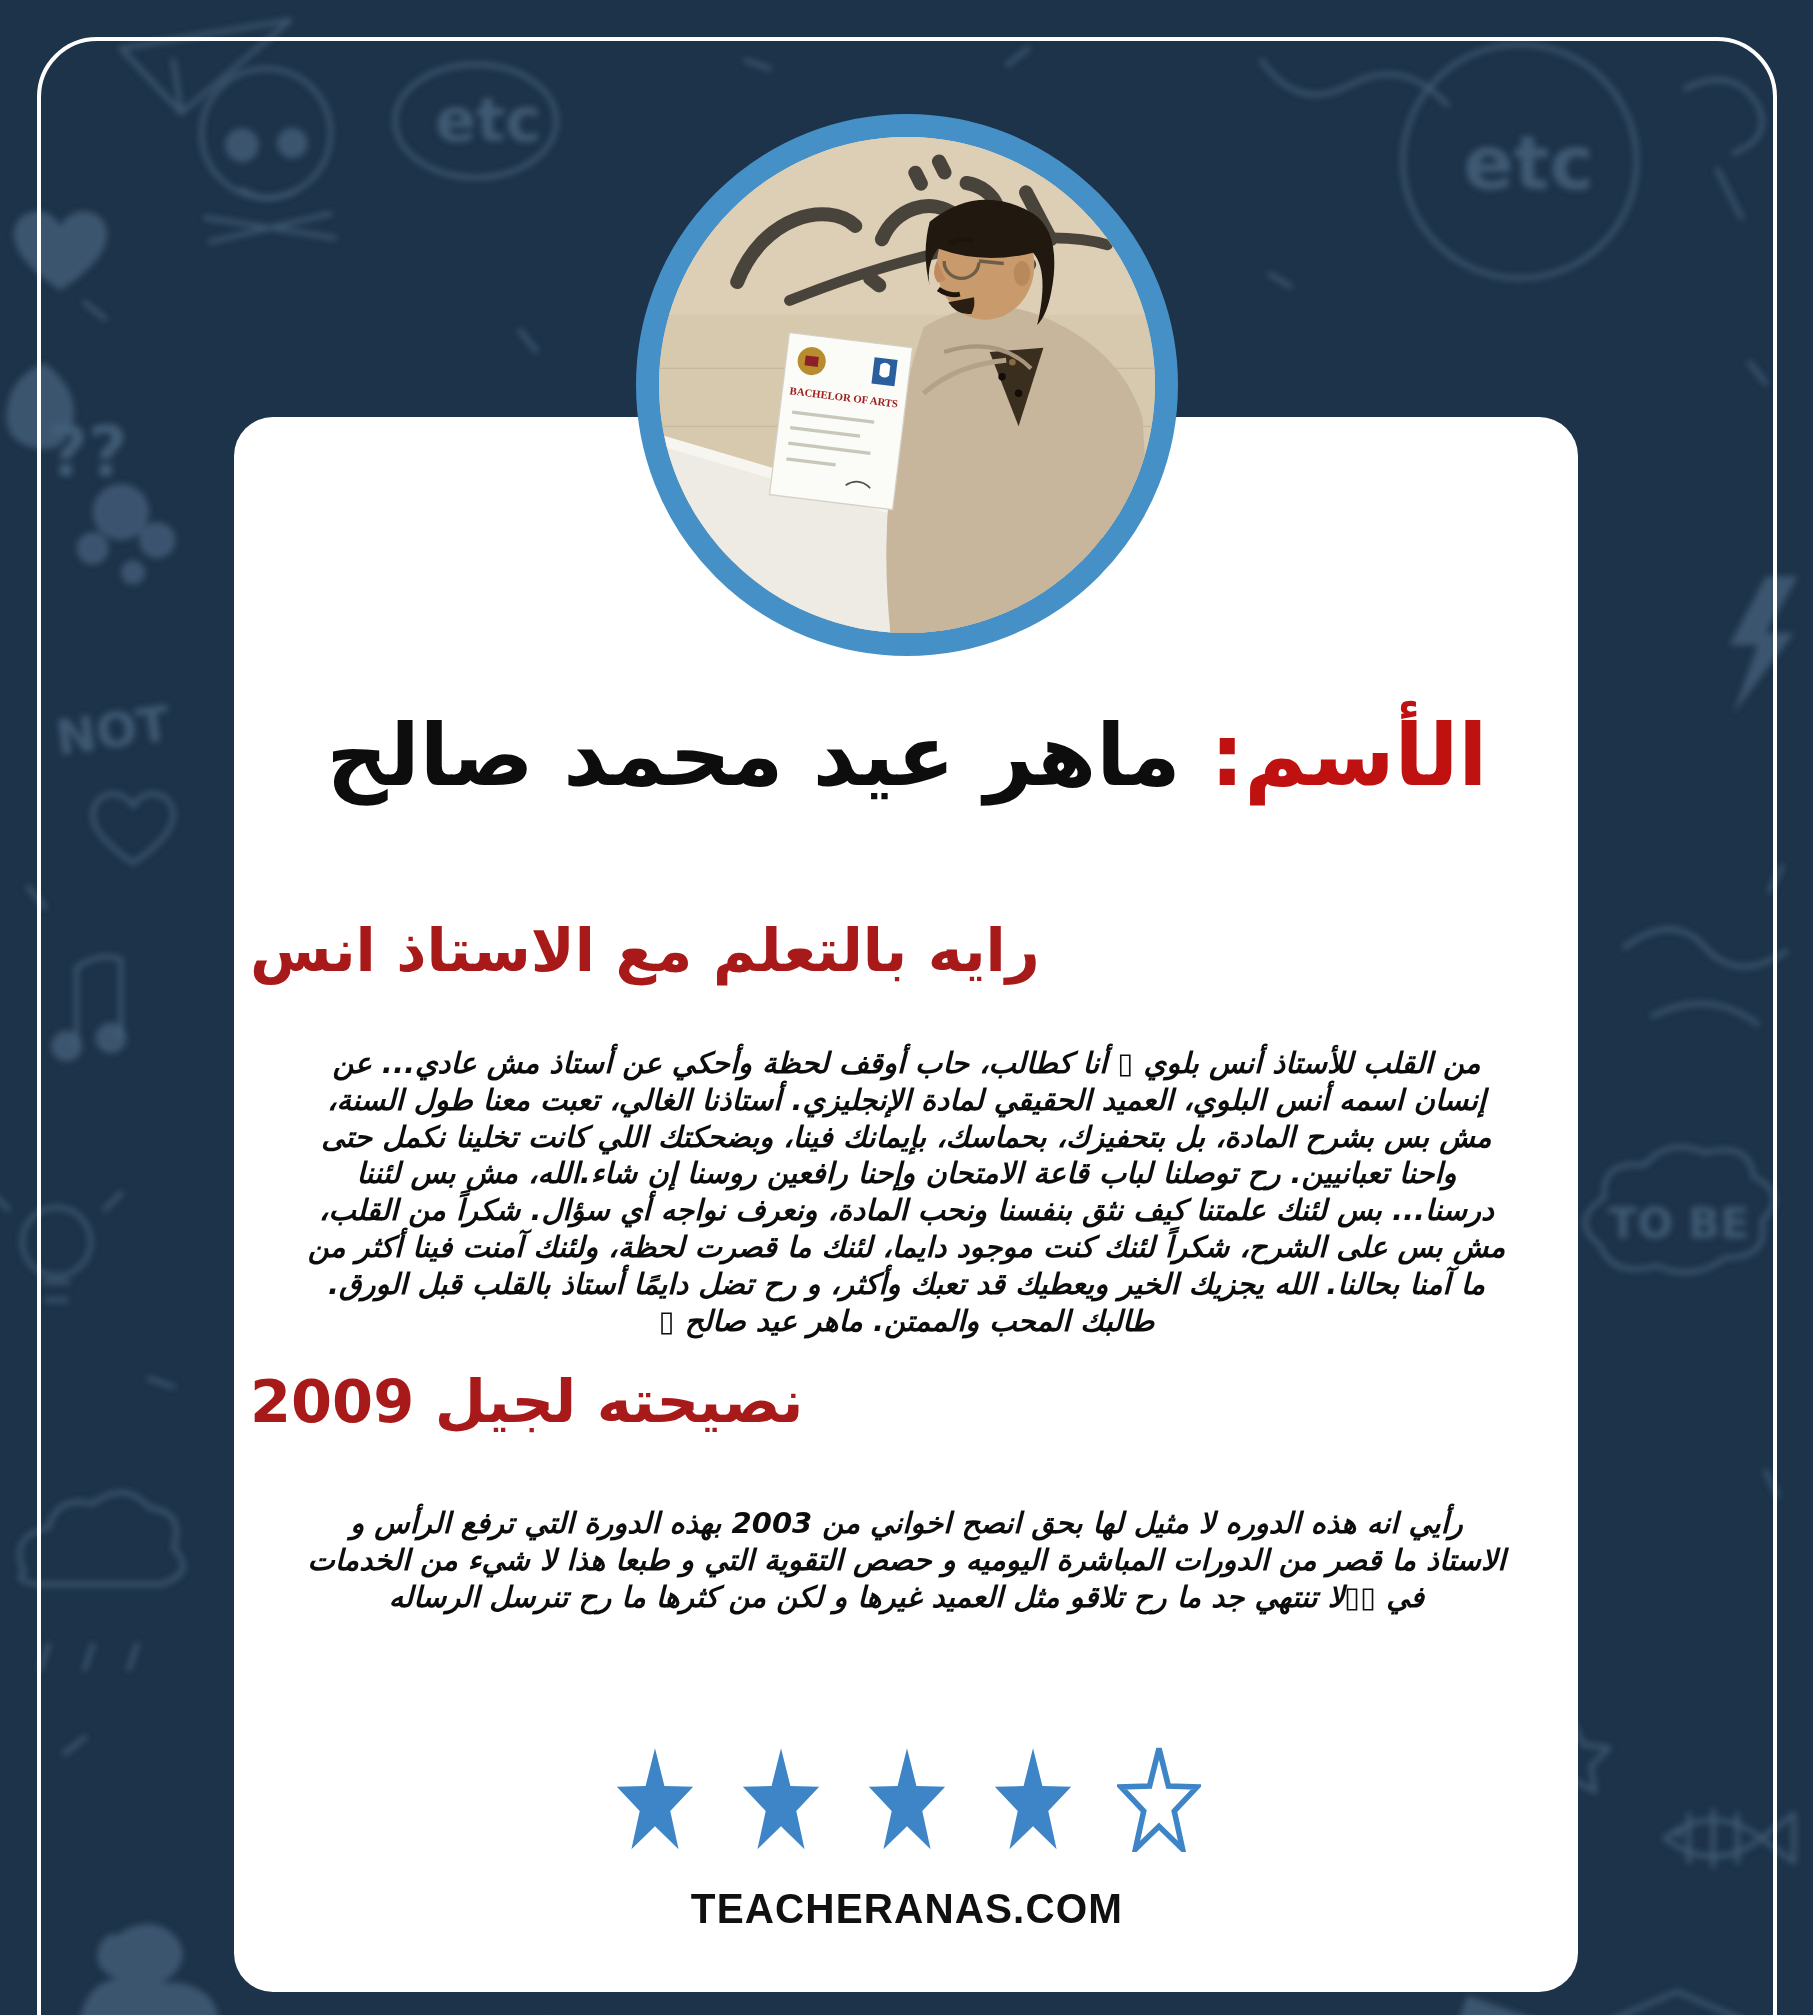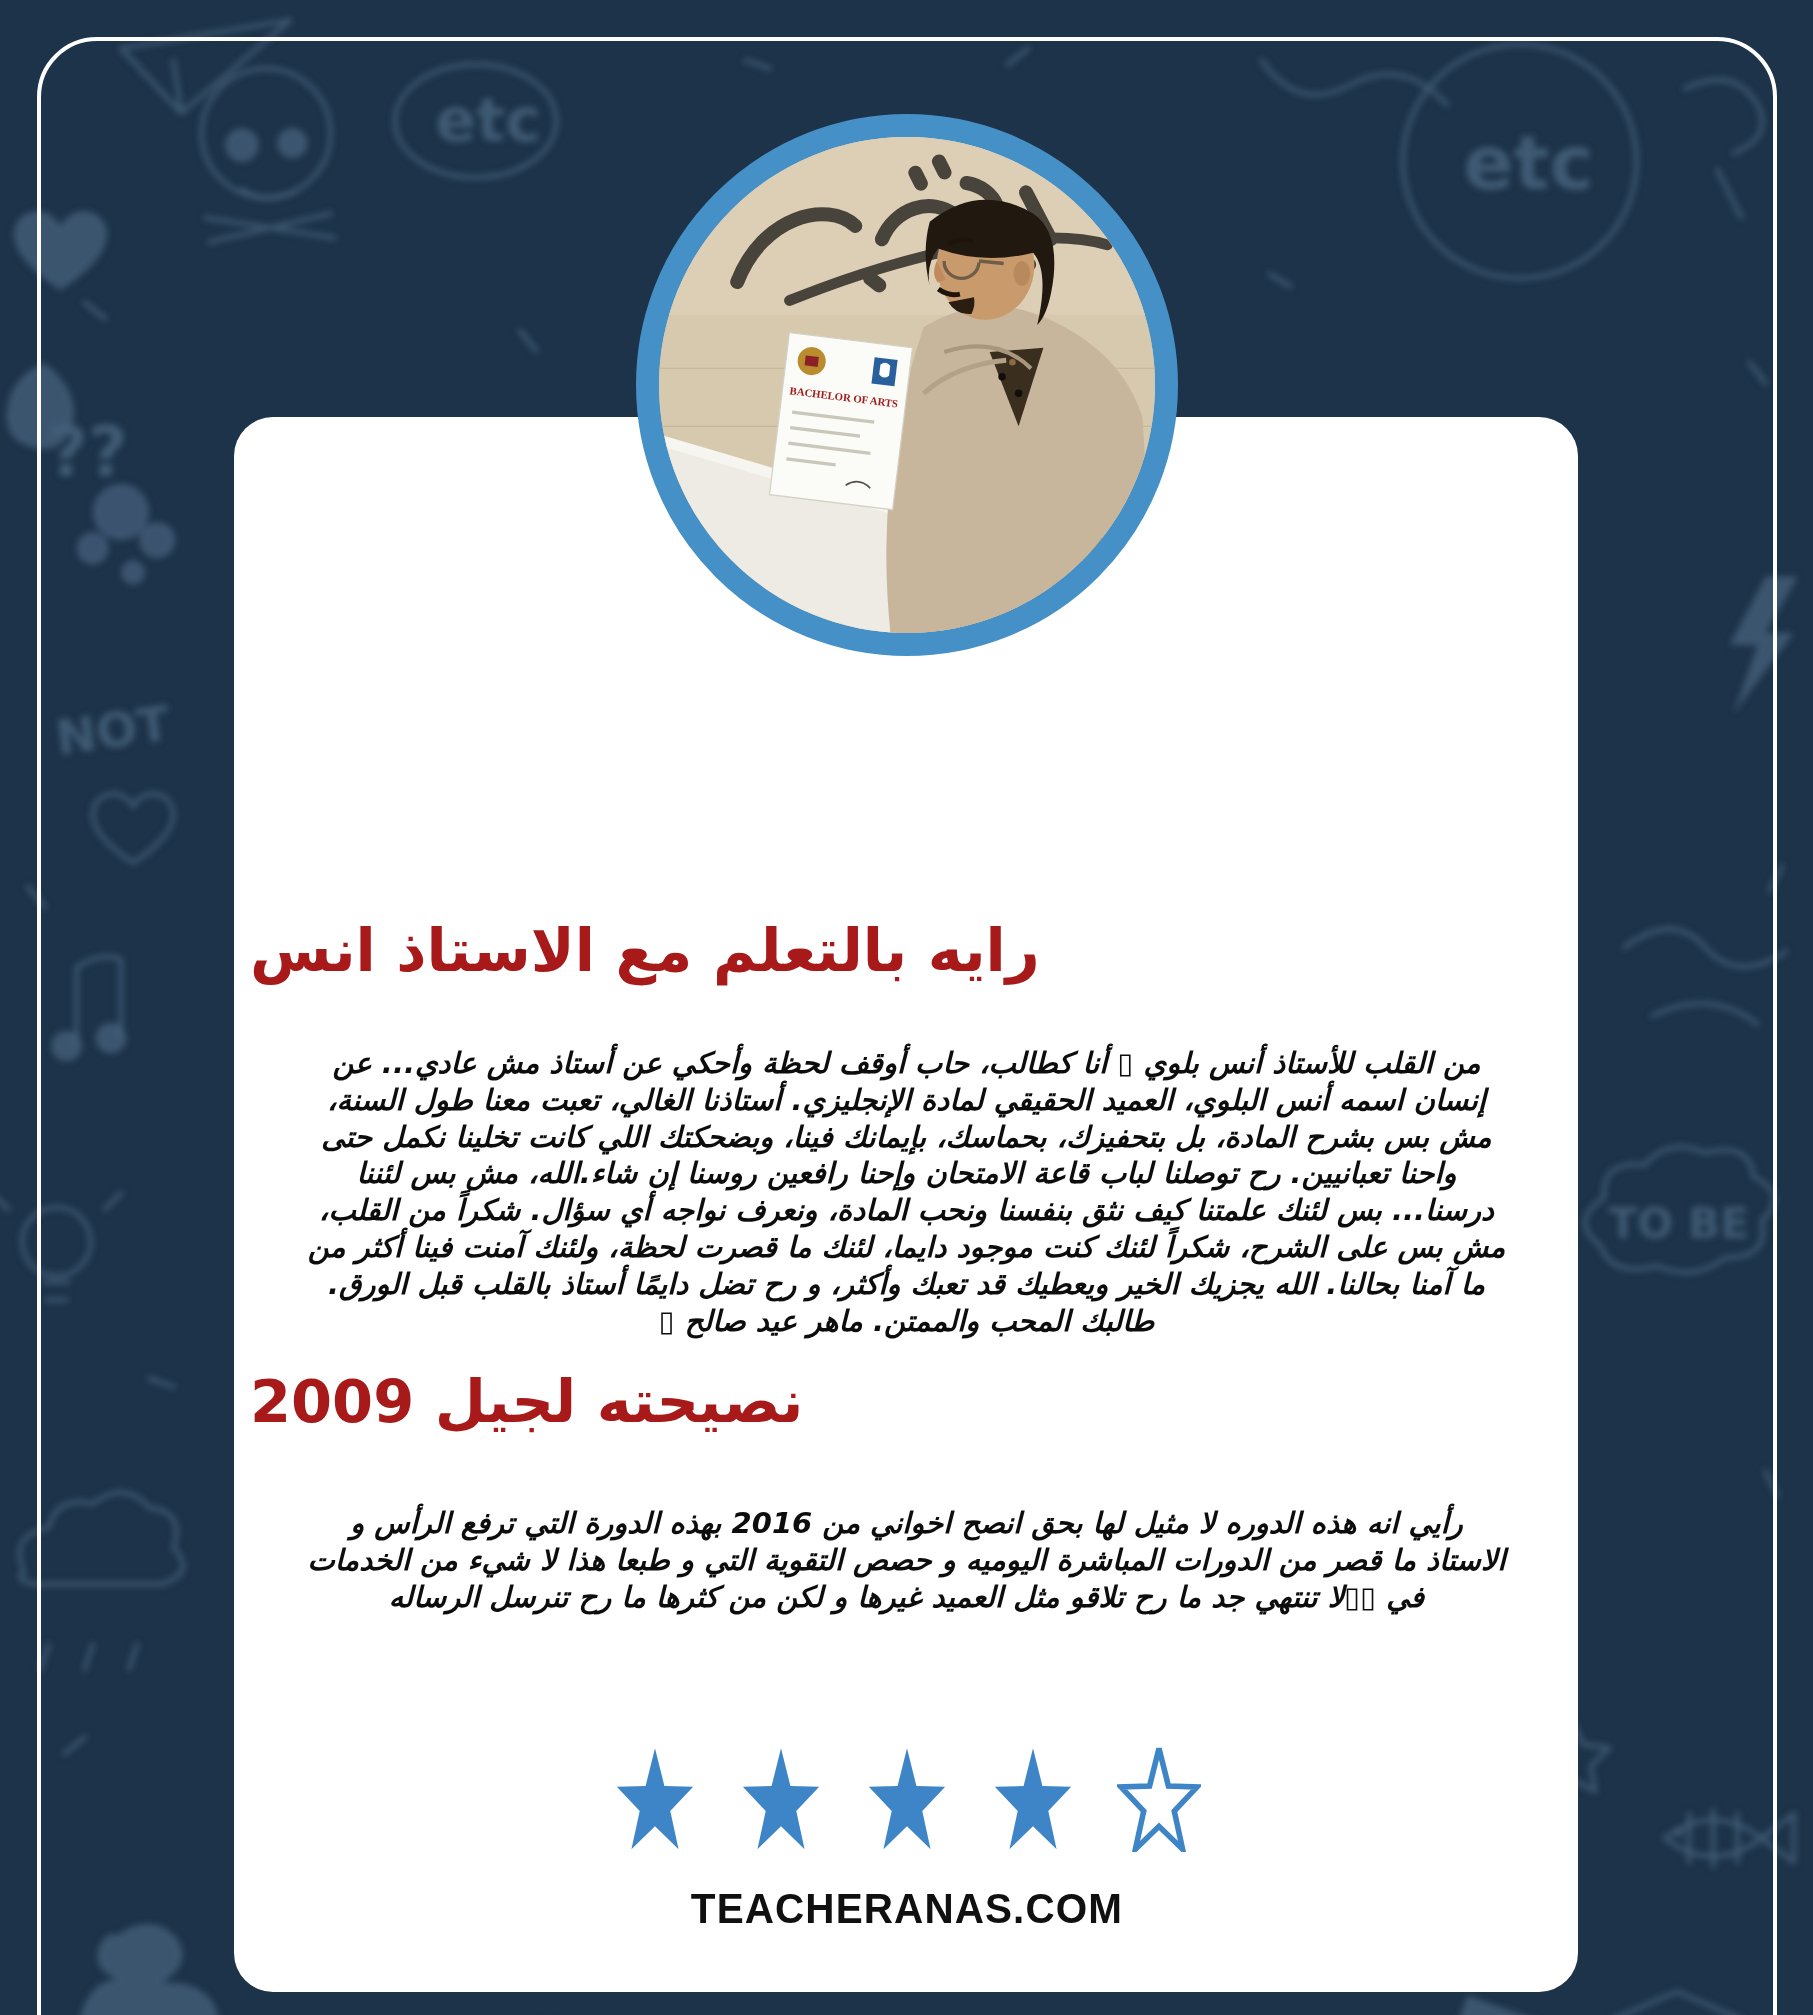--- a/index.html
+++ b/index.html
@@ -225,26 +225,30 @@
           <rect x="62" y="-166" width="56" height="64" fill="#2a5f9e"></rect>
           <path d="M78,-150 q12,-12 24,0 v24 q-12,12 -24,0 z" fill="#ffffff"></path>
           <text x="-132" y="-52" font-size="26" font-weight="bold" fill="#a02020" font-family="Liberation Serif, serif">BACHELOR OF ARTS</text>
           <path d="M-120,-10 h200 M-120,28 h170 M-120,66 h200 M-120,104 h120" stroke="#c9c6ba" stroke-width="8"></path>
           <path d="M30,150 q30,-24 60,0" stroke="#55504a" stroke-width="4" fill="none"></path>
         </g>
       </g>
     </svg>
   </div>
 
+  <div class="title" dir="rtl">
+    <span class="lbl">الأسم:</span>
+    <span>ماهر عيد محمد صالح</span>
+  </div>
 
   <div class="sec-h h2">رايه بالتعلم مع الاستاذ انس</div>
   <p class="body-p p1">من القلب للأستاذ أنس بلوي ▯ أنا كطالب، حاب أوقف لحظة وأحكي عن أستاذ مش عادي... عن إنسان اسمه أنس البلوي، العميد الحقيقي لمادة الإنجليزي. أستاذنا الغالي، تعبت معنا طول السنة، مش بس بشرح المادة، بل بتحفيزك، بحماسك، بإيمانك فينا، وبضحكتك اللي كانت تخلينا نكمل حتى واحنا تعبانيين. رح توصلنا لباب قاعة الامتحان وإحنا رافعين روسنا إن شاء.الله، مش بس لئننا درسنا... بس لئنك علمتنا كيف نثق بنفسنا ونحب المادة، ونعرف نواجه أي سؤال. شكراً من القلب، مش بس على الشرح، شكراً لئنك كنت موجود دايما، لئنك ما قصرت لحظة، ولئنك آمنت فينا أكثر من ما آمنا بحالنا. الله يجزيك الخير ويعطيك قد تعبك وأكثر، و رح تضل دايمًا أستاذ بالقلب قبل الورق. طالبك المحب والممتن. ماهر عيد صالح ▯</p>
 
   <div class="sec-h h3">نصيحته لجيل 2009</div>
-  <p class="body-p p2">رأيي انه هذه الدوره لا مثيل لها بحق انصح اخواني من 2016 بهذه الدورة التي ترفع الرأس  و الاستاذ ما قصر من الدورات المباشرة اليوميه و حصص التقوية التي و طبعا هذا لا شيء من الخدمات في ▯▯لا تنتهي جد ما رح تلاقو مثل العميد غيرها و لكن من كثرها ما رح تنرسل الرساله</p>
+  <p class="body-p p2">رأيي انه هذه الدوره لا مثيل لها بحق انصح اخواني من 2003 بهذه الدورة التي ترفع الرأس  و الاستاذ ما قصر من الدورات المباشرة اليوميه و حصص التقوية التي و طبعا هذا لا شيء من الخدمات في ▯▯لا تنتهي جد ما رح تلاقو مثل العميد غيرها و لكن من كثرها ما رح تنرسل الرساله</p>
 
   <div class="stars">
 
   <svg class="star" style="display: block;" viewBox="-75 -106 150 192" xmlns="http://www.w3.org/2000/svg">
       <path d="M0,-100 L16.9,-32.4 L68.5,-30.9 L27.4,12.4 L42.3,80.9 L0,40 L-42.3,80.9 L-27.4,12.4 L-68.5,-30.9 L-16.9,-32.4 Z"></path>
     </svg>
       <svg class="star" style="display: block;" viewBox="-75 -106 150 192" xmlns="http://www.w3.org/2000/svg">
       <path d="M0,-100 L16.9,-32.4 L68.5,-30.9 L27.4,12.4 L42.3,80.9 L0,40 L-42.3,80.9 L-27.4,12.4 L-68.5,-30.9 L-16.9,-32.4 Z"></path>
     </svg>
       <svg class="star" style="display: block;" viewBox="-75 -106 150 192" xmlns="http://www.w3.org/2000/svg">

